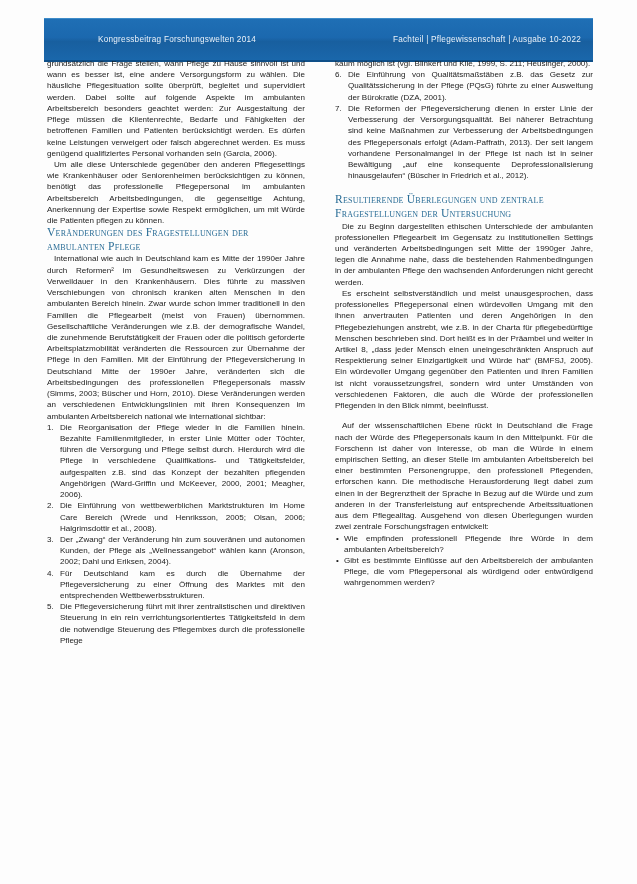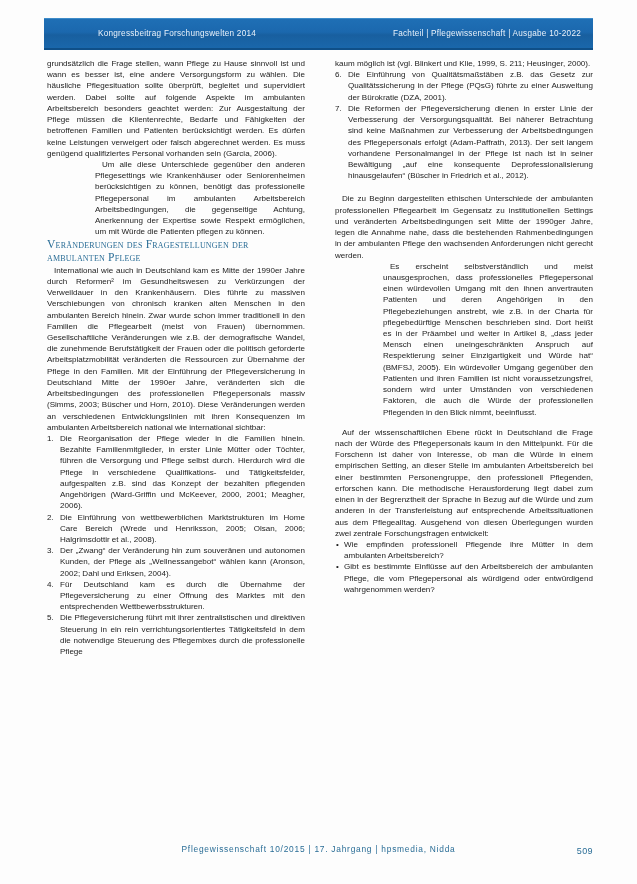--- a/index.html
+++ b/index.html
@@ -20,21 +20,21 @@
     inset: 0;
     background: #fdfdfd;
   }
 
   
   .header-bar {
     position: absolute;
     left: 44px;
     top: 18px;
     width: 549px;
-    height: 32px;
+    height: 44px;
     background: linear-gradient(180deg, #1f6fb5 0%, #1b68ae 45%, #185f9f 55%, #1a67ab 100%);
     border-top: 1px solid #3e8cc9;
     border-bottom: 2px solid #0f4f88;
     box-sizing: border-box;
     display: flex;
     align-items: center;
     overflow: hidden;
   }
   .header-left {
     position: absolute;
@@ -80,21 +80,21 @@
     font-size: 8.05px;
     line-height: 11.22px;
     text-align: justify;
     text-justify: inter-word;
     margin: 0;
     color: #1c1c1c;
     hyphens: manual;
   }
   p.indent { text-indent: 7px; }
   p.noindent { text-indent: 0; }
-  p + p { margin-top: 0; margin-left: 48px; }
+  p + p { margin-top: 0; }
 
   
   h2.section-head {
     font-family: "Liberation Serif", serif;
     font-size: 11.6px;
     line-height: 13.6px;
     font-weight: 400;
     color: #2a6d96;
     margin: 0;
     letter-spacing: 0.2px;
@@ -228,39 +228,36 @@
         </li>
         <li>
           <span class="marker">7.</span>
           <span class="li-text">Die Reformen der Pflegeversicherung dienen in erster Linie der Verbesserung der Versorgungsqualität. Bei näherer Betrachtung sind keine Maßnahmen zur Verbesserung der Arbeitsbedingungen des Pflegepersonals erfolgt (Adam-Paffrath, 2013). Der seit langem vorhandene Personalmangel in der Pflege ist nach ist in seiner Bewältigung „auf eine konsequente Deprofessionalisierung hinausgelaufen“ (Büscher in Friedrich et al., 2012).</span>
         </li>
       </ol>
 
       <div class="spacer-md"></div>
 
 
+      <h2 class="section-head head-gap-before head-gap-after">Resultierende Überlegungen und zentrale Fragestellungen der Untersuchung</h2>
 
       <p class="indent">Die zu Beginn dargestellten ethischen Unterschiede der ambulanten professionellen Pflegearbeit im Gegensatz zu institutionellen Settings und veränderten Arbeitsbedingungen seit Mitte der 1990ger Jahre, legen die Annahme nahe, dass die bestehenden Rahmenbedingungen in der ambulanten Pflege den wachsenden Anforderungen nicht gerecht werden.</p>
       <p class="indent">Es erscheint selbstverständlich und meist unausgesprochen, dass professionelles Pflegepersonal einen würdevollen Umgang mit den ihnen anvertrauten Patienten und deren Angehörigen in den Pflegebeziehungen anstrebt, wie z.B. in der Charta für pflegebedürftige Menschen beschrieben sind. Dort heißt es in der Präambel und weiter in Artikel 8, „dass jeder Mensch einen uneingeschränkten Anspruch auf Respektierung seiner Einzigartigkeit und Würde hat“ (BMFSJ, 2005). Ein würdevoller Umgang gegenüber den Patienten und ihren Familien ist nicht voraussetzungsfrei, sondern wird unter Umständen von verschiedenen Faktoren, die auch die Würde der professionellen Pflegenden in den Blick nimmt, beeinflusst.</p>
 
       <div class="spacer-sm"></div>
 
       <p class="indent">Auf der wissenschaftlichen Ebene rückt in Deutschland die Frage nach der Würde des Pflegepersonals kaum in den Mittelpunkt. Für die Forschenn ist daher von Interesse, ob man die Würde in einem empirischen Setting, an dieser Stelle im ambulanten Arbeitsbereich bei einer bestimmten Personengruppe, den professionell Pflegenden, erforschen kann. Die methodische Herausforderung liegt dabei zum einen in der Begrenztheit der Sprache in Bezug auf die Würde und zum anderen in der Transferleistung auf entsprechende Arbeitssituationen aus dem Pflegealltag. Ausgehend von diesen Überlegungen wurden zwei zentrale Forschungsfragen entwickelt:</p>
 
       <ul class="bullet-list">
         <li>
           <span class="bullet">•</span>
-          <span class="li-text">Wie empfinden professionell Pflegende ihre Mütter in dem ambulanten Arbeitsbereich?</span>
+          <span class="li-text">Wie empfinden professionell Pflegende ihre Würde in dem ambulanten Arbeitsbereich?</span>
         </li>
         <li>
           <span class="bullet">•</span>
           <span class="li-text">Gibt es bestimmte Einflüsse auf den Arbeitsbereich der ambulanten Pflege, die vom Pflegepersonal als würdigend oder entwürdigend wahrgenommen werden?</span>
         </li>
       </ul>
     </div>
   </div>
 
-  <div class="footer">
-    <span class="footer-text">Pflegewissenschaft 10/2015 | 17. Jahrgang | hpsmedia, Nidda</span>
-    <span class="footer-page">509</span>
-  </div>
 
 </div>
 
 </body></html>

